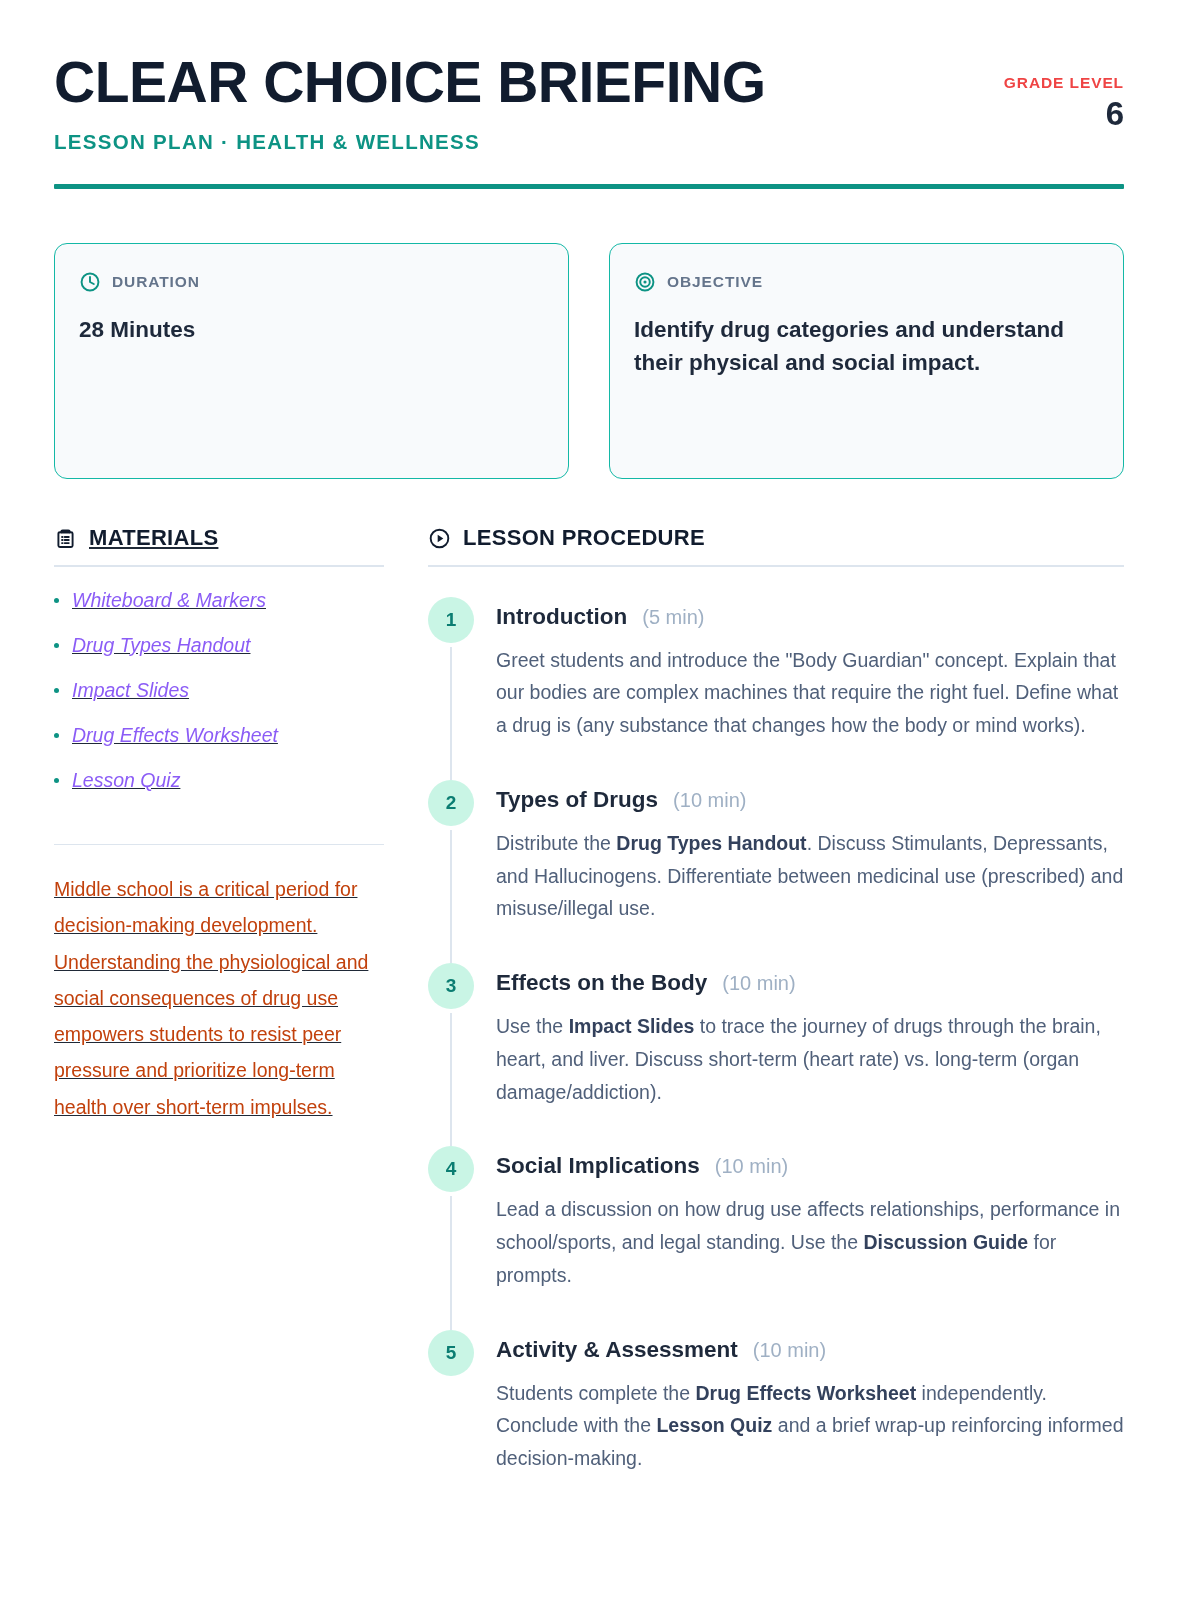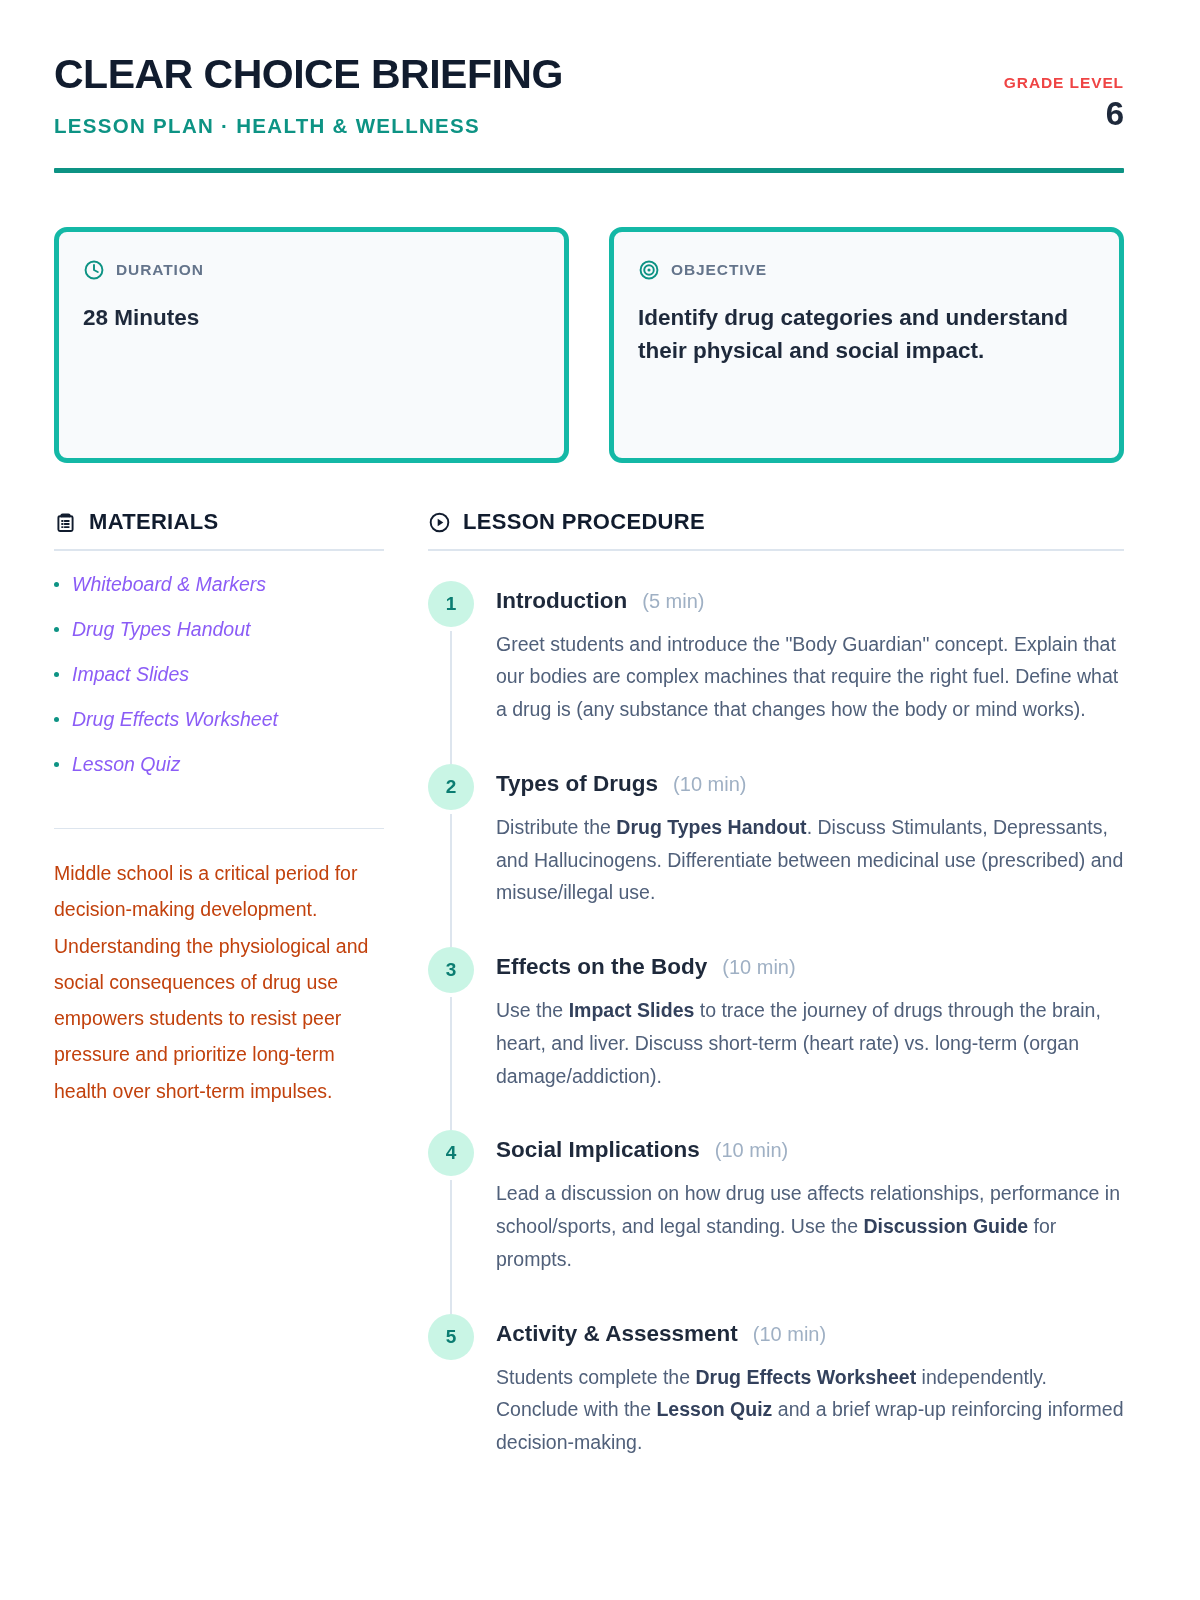--- a/index.html
+++ b/index.html
@@ -23,21 +23,21 @@
   }
 
   
   .header {
     display: flex;
     align-items: flex-start;
     justify-content: space-between;
   }
   .header-left { padding-top: 2px; }
   .doc-title {
-    font-size: 41px;
+    font-size: 57px;
     font-weight: 800;
     letter-spacing: -0.5px;
     color: #111c2e;
     line-height: 1.0;
     margin: 0;
     text-transform: uppercase;
   }
   .doc-subtitle {
     margin-top: 19px;
     font-size: 20.5px;
@@ -73,21 +73,21 @@
 
   
   .cards {
     display: flex;
     gap: 40px;
     margin-top: 54px;
   }
   .card {
     flex: 1;
     background: #f8fafc;
-    border: 5px solid #14b8a6;
+    border: 1px solid #14b8a6;
     border-radius: 13px;
     padding: 27px 24px 24px 24px;
     box-sizing: border-box;
     min-height: 236px;
   }
   .card-head {
     display: flex;
     align-items: center;
     gap: 11px;
   }
@@ -112,21 +112,21 @@
     color: #1e293b;
     line-height: 1.45;
   }
 
   
   .columns {
     display: flex;
     gap: 44px;
     margin-top: 46px;
   }
-  .col-left { width: 330px; flex: 0 0 330px; }
+  .col-left { width: 330px; flex: 0 0 330px; text-decoration: underline; }
   .col-right { flex: 1; }
 
   .section-head {
     display: flex;
     align-items: center;
     gap: 12px;
   }
   .section-icon {
     width: 23px;
     height: 23px;

